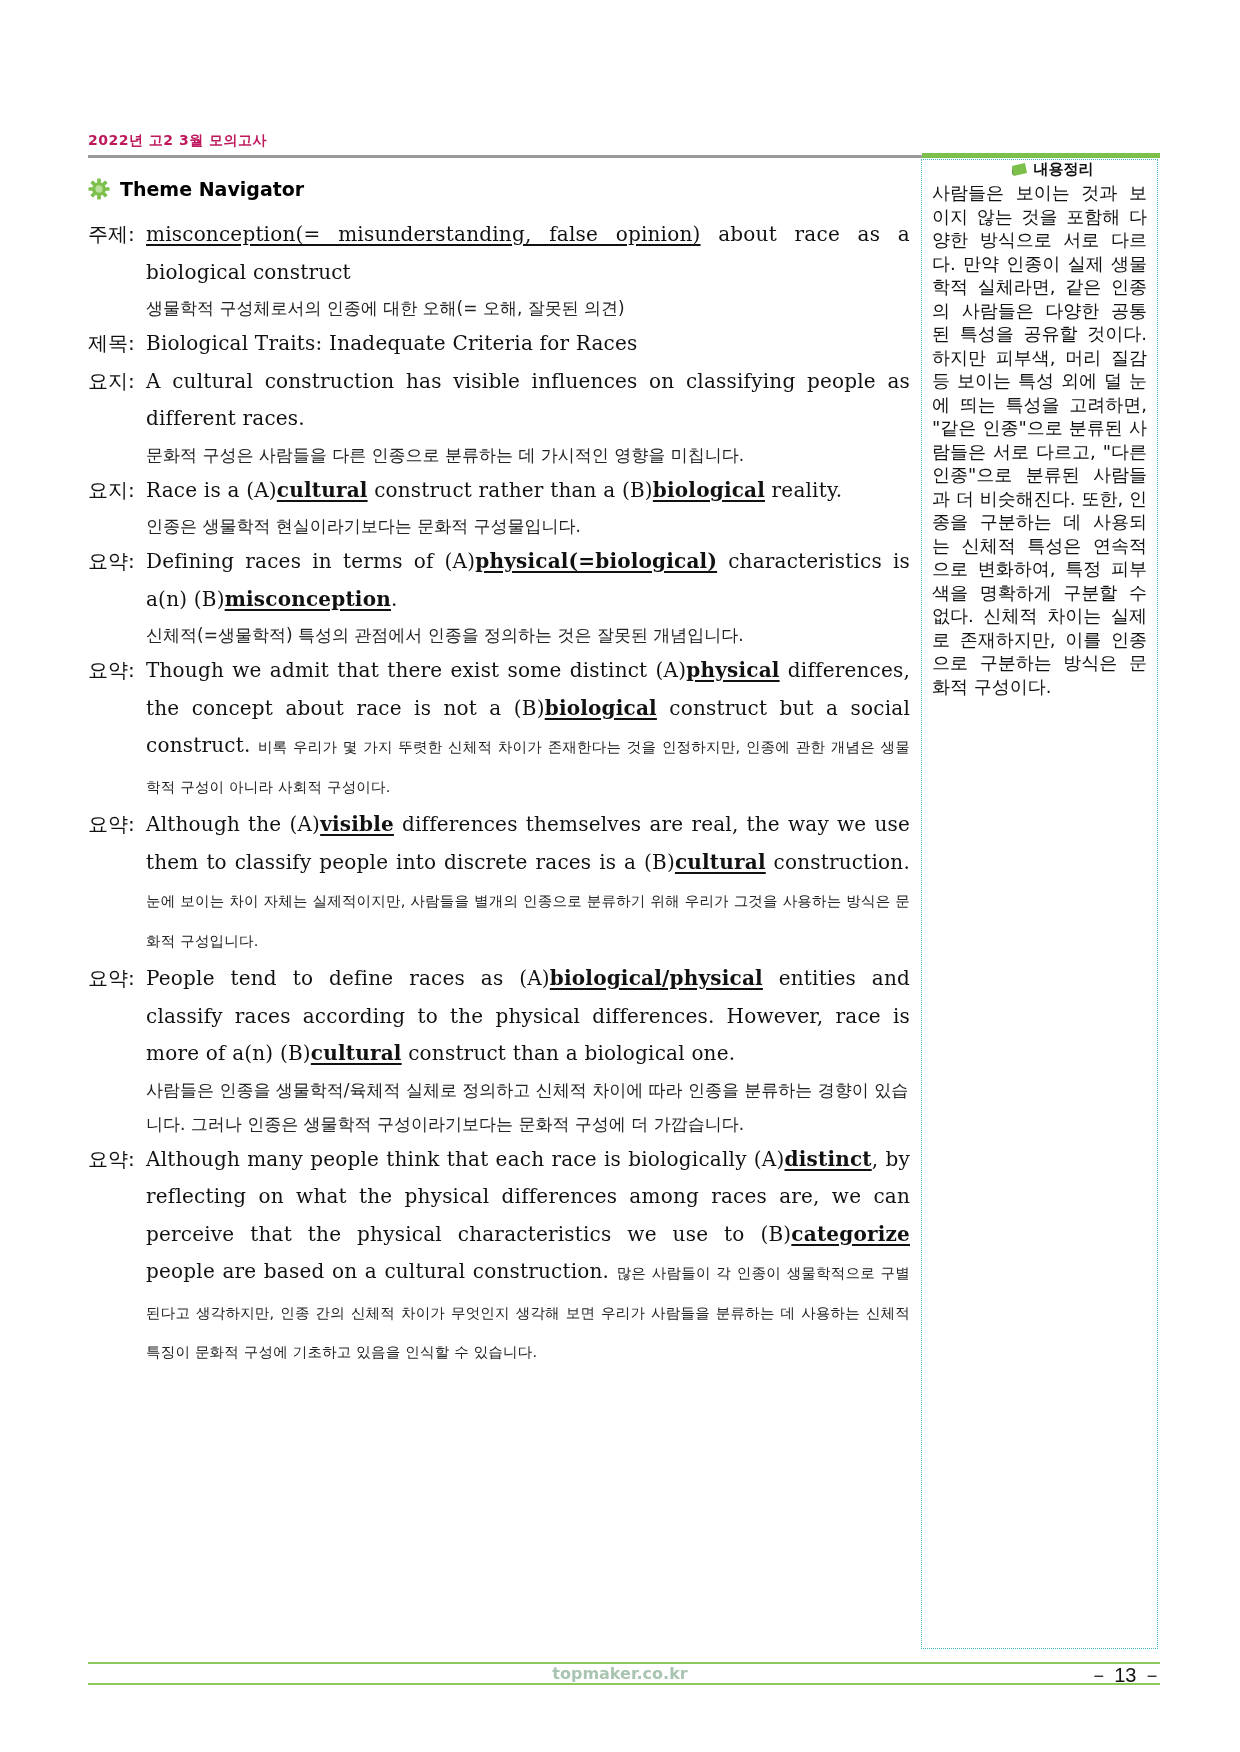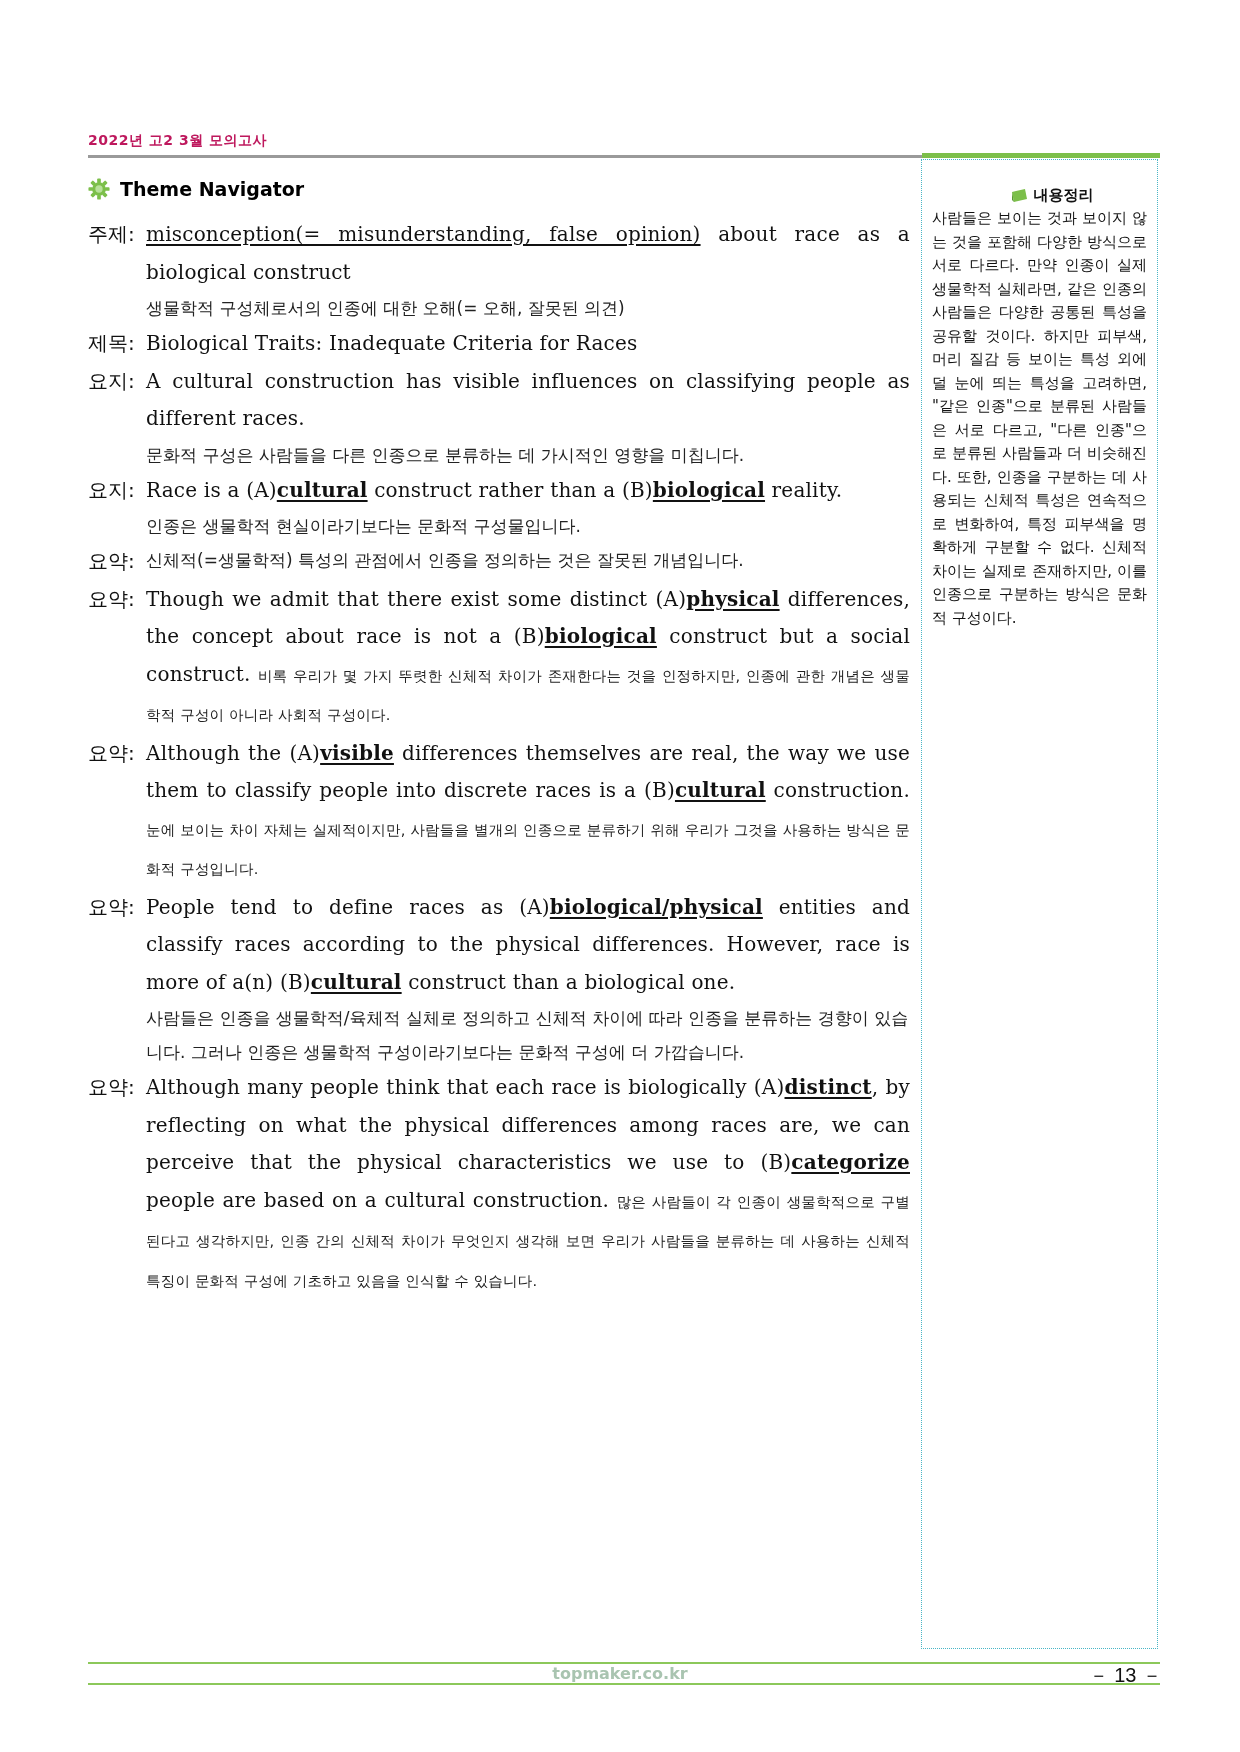--- a/index.html
+++ b/index.html
@@ -19,23 +19,23 @@
   .entry .tag { width:58px; flex:none; font-family:"DejaVu Sans", sans-serif; font-size:20px; line-height:37.5px; color:#111; white-space:nowrap; }
   .entry .body { flex:1; }
   .en { font-size:20px; line-height:37.5px; text-align:justify; text-align-last:left; letter-spacing:0.2px; }
   .ko { font-family:"DejaVu Sans", sans-serif; font-size:17px; line-height:34px; color:#222; }
   .ko-inline { font-family:"DejaVu Sans", sans-serif; font-size:14.5px; color:#222; }
   .ans { text-decoration:underline; text-underline-offset:3px; font-weight:bold; }
   .ans-plain { text-decoration:underline; text-underline-offset:3px; }
 
   .sidebar { position:absolute; left:921px; top:159px; width:237px; height:1490px;
         border:1px dotted #49b6c6; box-sizing:border-box; }
-  .sidebar .sb-title { margin-top:26px; text-align:center; font-family:"DejaVu Sans", sans-serif;
+  .sidebar .sb-title { text-align:center; font-family:"DejaVu Sans", sans-serif;
         font-weight:bold; font-size:15px; display:flex; justify-content:center; align-items:center; gap:6px; padding-left:24px; }
-  .sidebar .sb-body { padding:2px 10px 0 10px; font-family:"DejaVu Sans", sans-serif; font-size:15px; line-height:23.5px;
+  .sidebar .sb-body { padding:2px 10px 0 10px; font-family:"DejaVu Sans", sans-serif; font-size:18px; line-height:23.5px;
         text-align:justify; color:#111; word-break:break-all; }
 
   .footer-line-top { position:absolute; left:88px; top:1662px; width:1072px; height:2px; background:#8cc85a; }
   .footer-line-bot { position:absolute; left:88px; top:1683px; width:1072px; height:2px; background:#8cc85a; }
   .footer-site { position:absolute; left:0; width:1240px; top:1664px; text-align:center; font-family:"DejaVu Sans", sans-serif;
         font-weight:bold; font-size:16px; color:#a9c4b0; }
   .footer-page { position:absolute; right:78px; top:1662px; font-family:Liberation Sans, sans-serif; font-size:20px; color:#111; }
 </style>
 </head>
 <body>
@@ -86,20 +86,21 @@
     <div class="entry">
       <div class="tag">요지:</div>
       <div class="body">
         <div class="en"><span>Race is a (A)</span><span class="ans">cultural</span><span> construct rather than a (B)</span><span class="ans">biological</span><span> reality.</span></div>
         <div class="ko">인종은 생물학적 현실이라기보다는 문화적 구성물입니다.</div>
       </div>
     </div>
     <div class="entry">
       <div class="tag">요약:</div>
       <div class="body">
+        <div class="en"><span>Defining races in terms of (A)</span><span class="ans">physical(=biological)</span><span> characteristics is a(n) (B)</span><span class="ans">misconception</span><span>.</span></div>
         <div class="ko">신체적(=생물학적) 특성의 관점에서 인종을 정의하는 것은 잘못된 개념입니다.</div>
       </div>
     </div>
     <div class="entry">
       <div class="tag">요약:</div>
       <div class="body">
         <div class="en"><span>Though we admit that there exist some distinct (A)</span><span class="ans">physical</span><span> differences, the concept about race is not a (B)</span><span class="ans">biological</span><span> construct but a social construct. </span><span class="ko-inline">비록 우리가 몇 가지 뚜렷한 신체적 차이가 존재한다는 것을 인정하지만, 인종에 관한 개념은 생물학적 구성이 아니라 사회적 구성이다.</span></div>
       </div>
     </div>
     <div class="entry">

